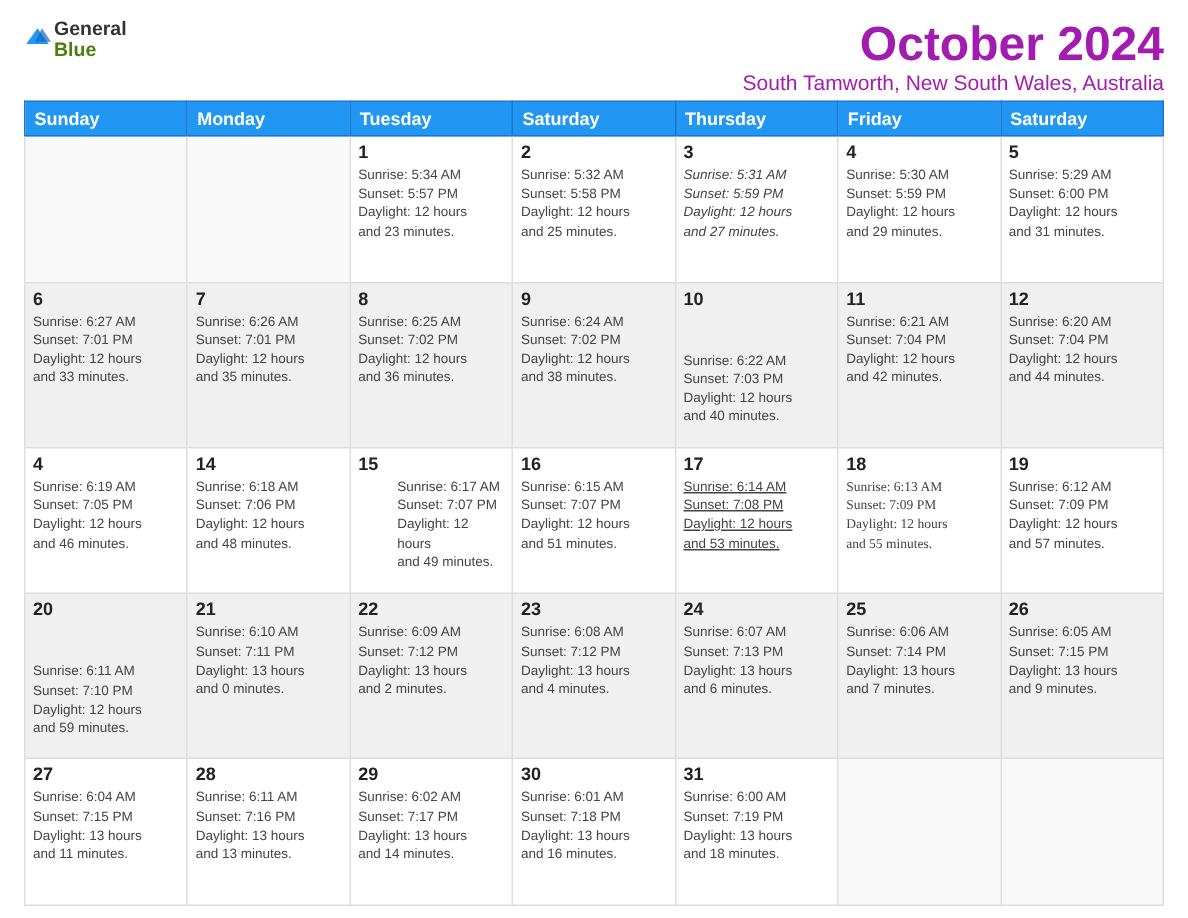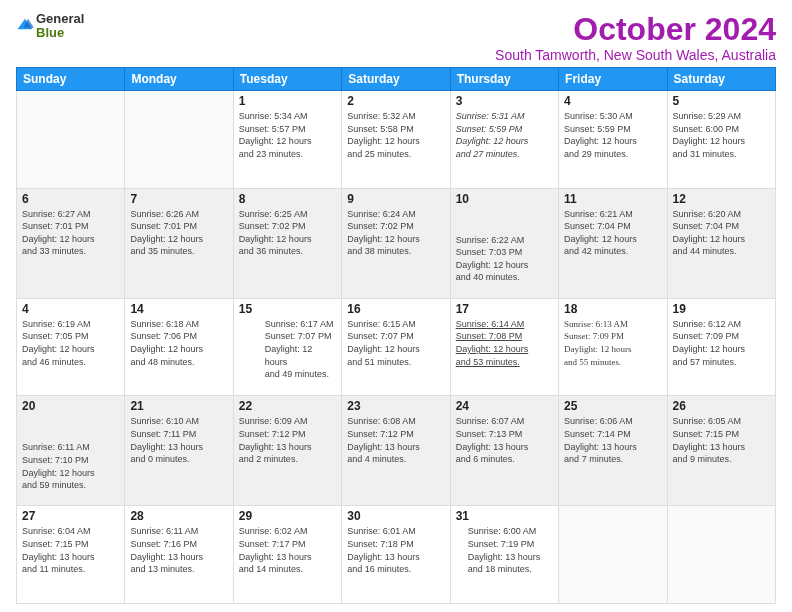--- a/index.html
+++ b/index.html
@@ -340,21 +340,21 @@
           </td>
           <td>
             <span class="day-number">30</span>
             <div class="day-info" style="white-space: pre-line;">Sunrise: 6:01 AM
 Sunset: 7:18 PM
 Daylight: 13 hours
 and 16 minutes.</div>
           </td>
           <td>
             <span class="day-number">31</span>
-            <div class="day-info" style="white-space: pre-line; margin-left: 12px;">Sunrise: 6:00 AM
+            <div class="day-info" style="white-space: pre-line;">Sunrise: 6:00 AM
 Sunset: 7:19 PM
 Daylight: 13 hours
 and 18 minutes.</div>
           </td>
           <td class="empty"></td>
           <td class="empty"></td>
         </tr>
       </tbody>
   </table>
 </div>

